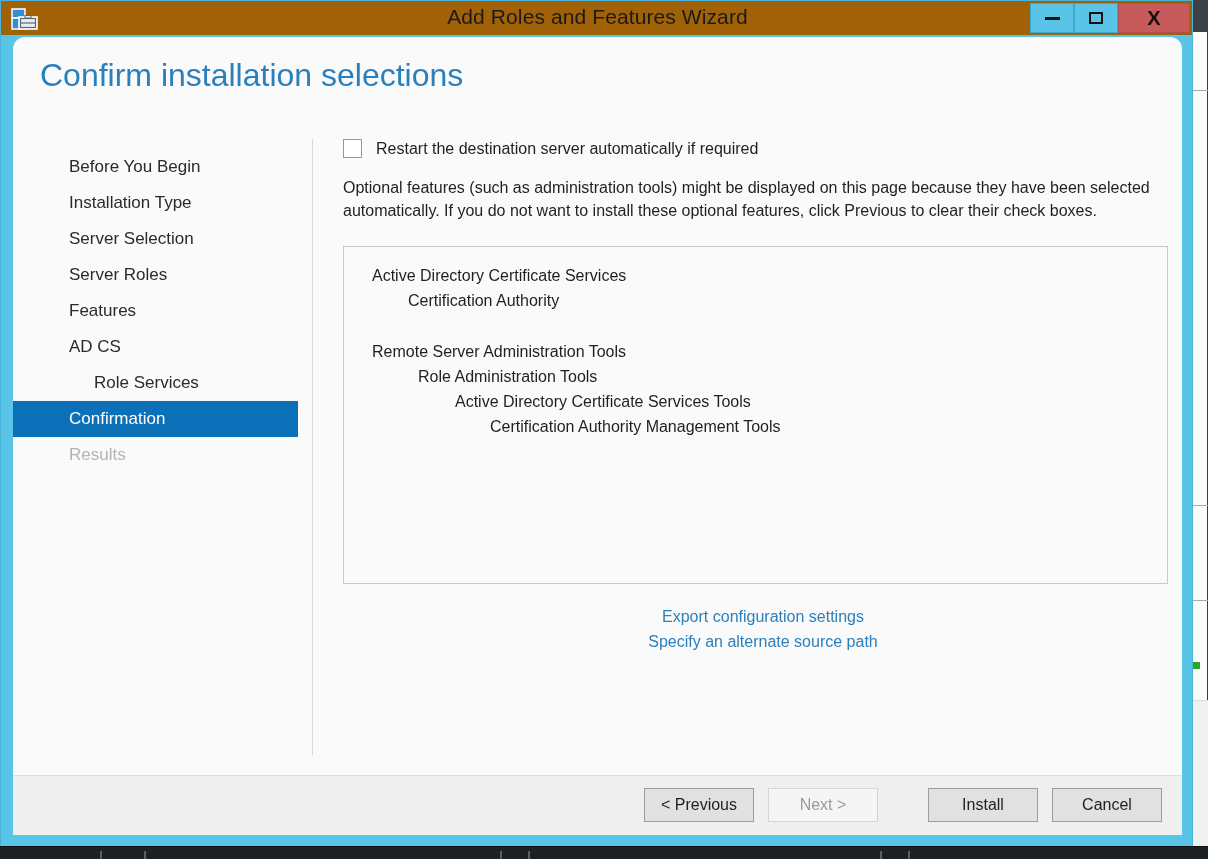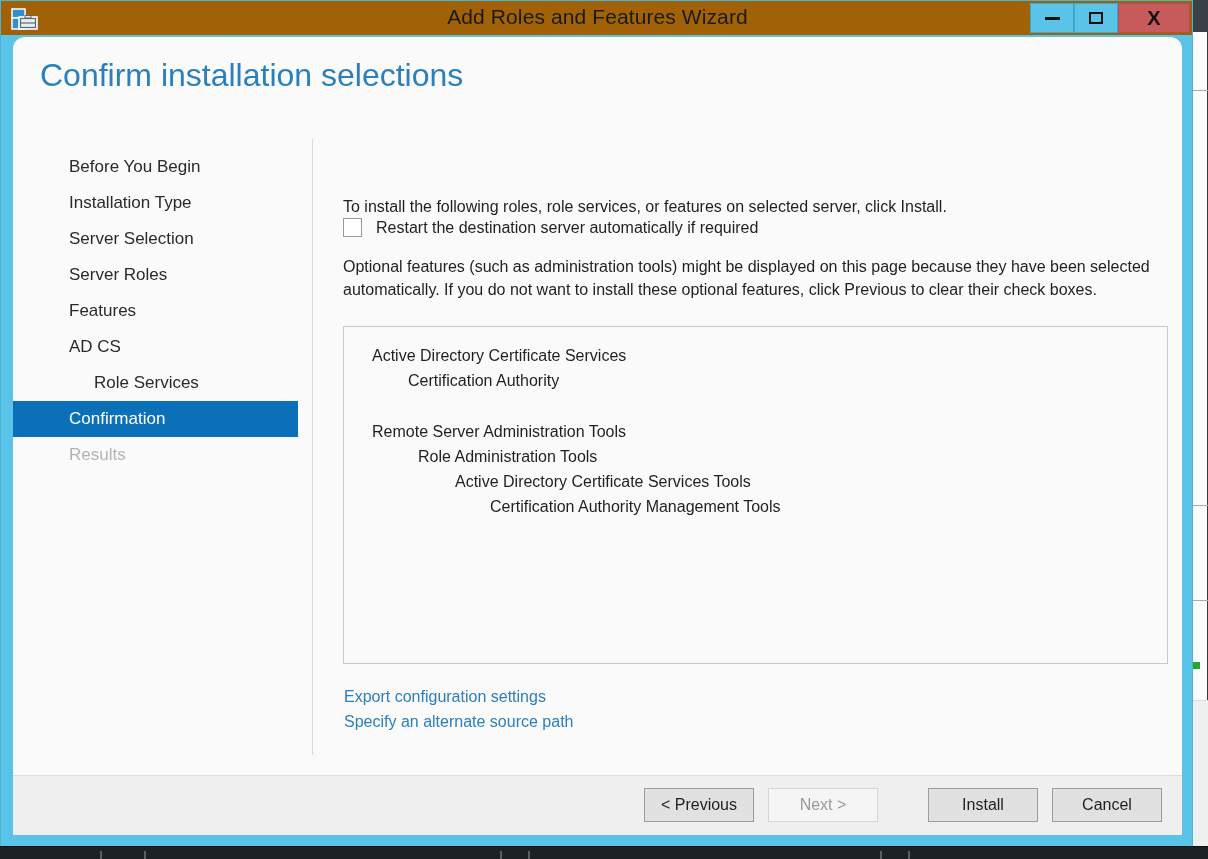--- a/index.html
+++ b/index.html
@@ -279,20 +279,21 @@
   .feature-row.lvl1 { padding-left: 38px; }
   .feature-row.lvl2 { padding-left: 48px; }
   .feature-row.lvl3 { padding-left: 85px; }
   .feature-row.lvl4 { padding-left: 120px; }
   .feature-spacer { height: 26px; }
 
   
   #links {
     margin-top: 20px;
     margin-left: 13px;
+    text-align: center;
   }
   .wizlink {
     display: block;
     font-size: 16px;
     color: #2a7fbd;
     text-decoration: none;
     line-height: 25px;
     cursor: pointer;
     font-family: "Liberation Sans", sans-serif;
   }
@@ -413,21 +414,20 @@
           </div>
           <div class="nav-item disabled">
             <span>Results</span>
           </div>
         </div>
 
         <div id="nav-divider"></div>
 
         <div id="content">
 
-          <div id="intro-line" class="para">To install the following roles, role services, or features on selected server, click Install.</div>
 
           <div id="restart-row">
             <span id="restart-checkbox"></span>
             <span id="restart-label">Restart the destination server automatically if required</span>
           </div>
 
           <div id="optional-note" class="para">Optional features (such as administration tools) might be displayed on this page because they have been selected automatically. If you do not want to install these optional features, click Previous to clear their check boxes.</div>
 
           <div id="feature-list">
             <div class="feature-row lvl0">Active Directory Certificate Services</div>

